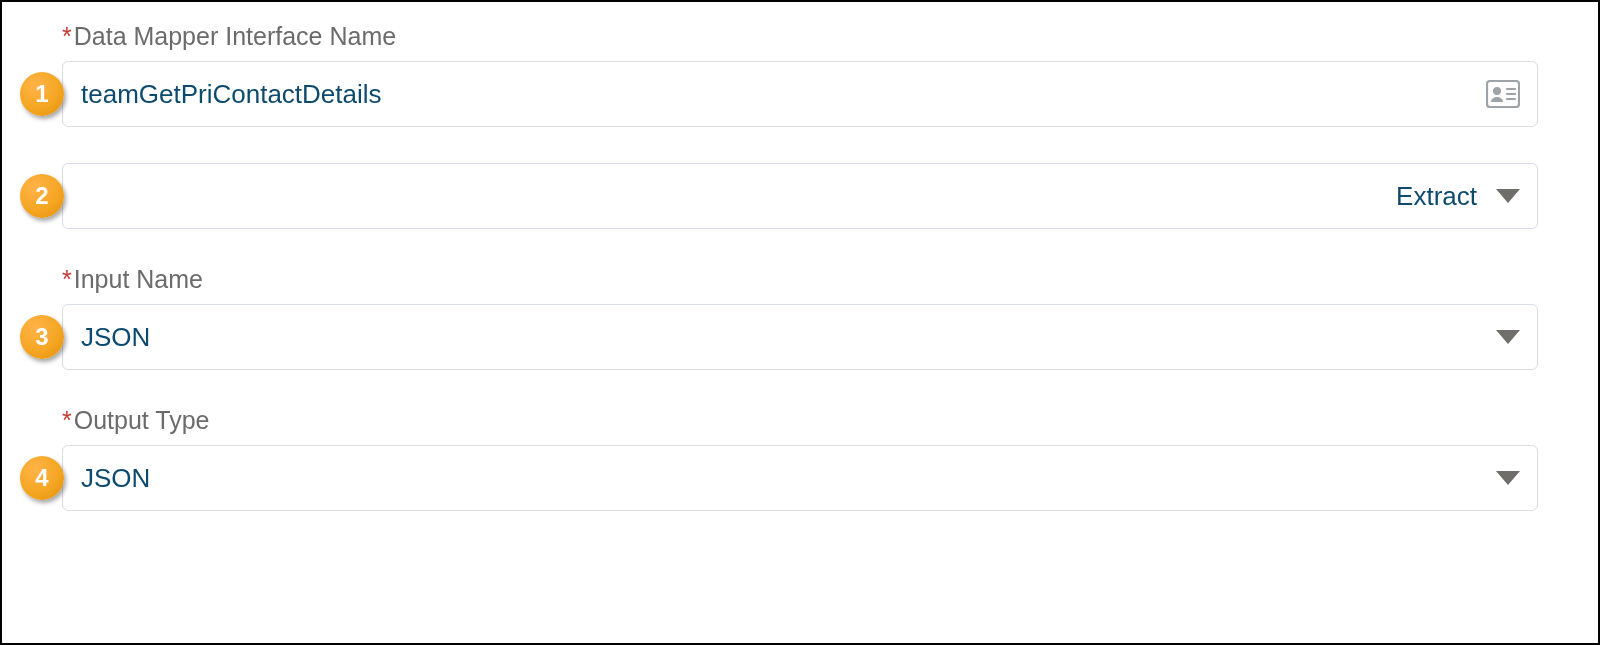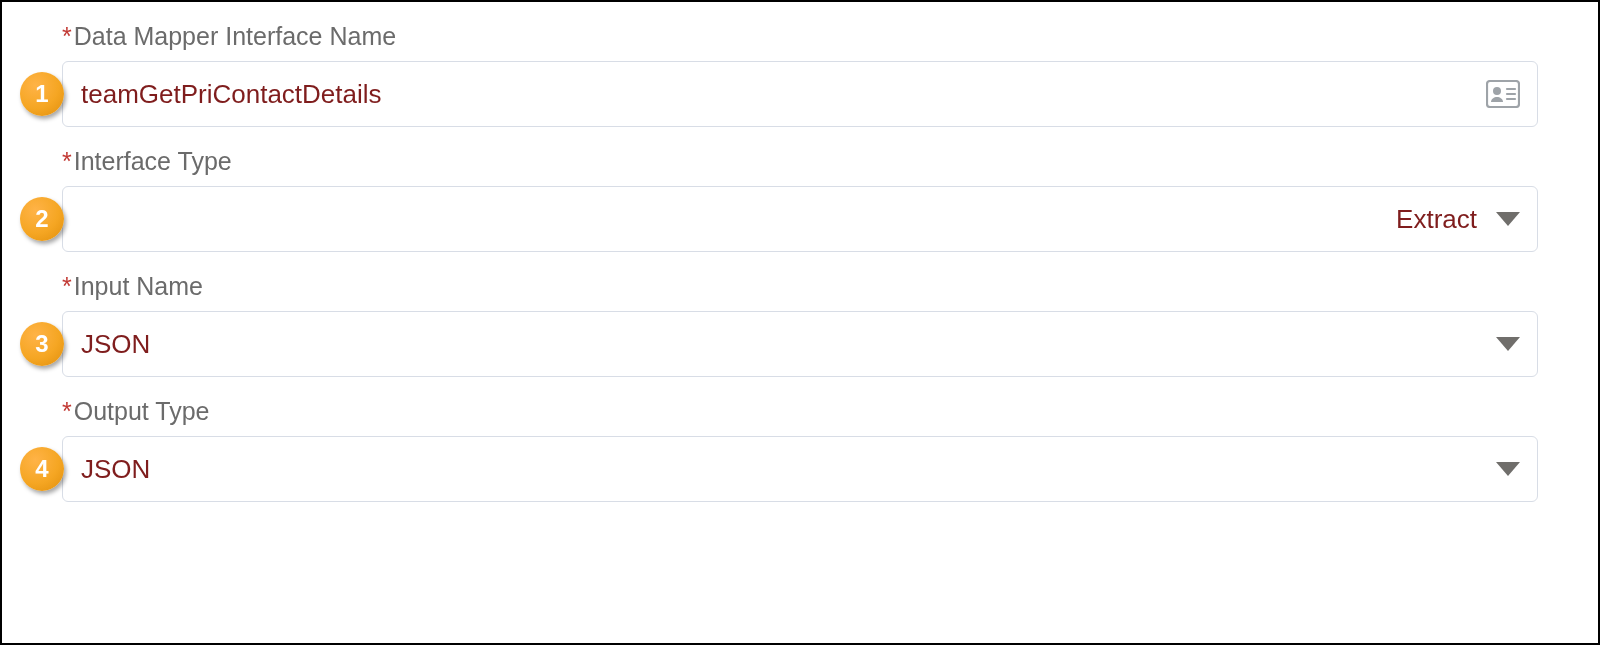--- a/index.html
+++ b/index.html
@@ -9,21 +9,21 @@
     padding: 0;
   }
   .frame {
     width: 1600px;
     height: 645px;
     border: 2px solid #000;
     padding: 20px 60px 20px 60px;
     position: relative;
   }
   .field-group {
-    margin-bottom: 20px;
+    margin-bottom: 36px;
     position: relative;
   }
   .field-label {
     font-size: 25px;
     color: #6b6b6b;
     font-weight: 400;
     margin-bottom: 10px;
     display: block;
   }
   .asterisk {
@@ -32,21 +32,21 @@
   }
   .input-wrap {
     position: relative;
   }
   .text-input, .select-input {
     width: 100%;
     height: 66px;
     border: 1px solid #d8dde6;
     border-radius: 6px;
     font-size: 26px;
-    color: #7f1d1d;
+    color: #0c4a6e;
     padding: 0 60px 0 18px;
     background: #fff;
     outline: none;
     font-family: inherit;
   }
   .select-input {
     appearance: none;
     -webkit-appearance: none;
     cursor: pointer;
   }
@@ -106,23 +106,20 @@
           <path d="M5 22c0-3 3-5 6-5s6 2 6 5" fill="#9EA3A8"></path>
           <line x1="21" y1="9" x2="29" y2="9" stroke="#9EA3A8" stroke-width="2.2" stroke-linecap="round"></line>
           <line x1="21" y1="14" x2="29" y2="14" stroke="#9EA3A8" stroke-width="2.2" stroke-linecap="round"></line>
           <line x1="21" y1="19" x2="29" y2="19" stroke="#9EA3A8" stroke-width="2.2" stroke-linecap="round"></line>
         </svg>
       </span>
     </div>
   </div>
 
   <div class="field-group">
-    <label class="field-label">
-      <span class="asterisk">*</span><span>Interface Type</span>
-    </label>
     <div class="input-wrap">
       <div class="badge" style="top:11px">
           <span>2</span>
         </div>
       <div class="select-input" style="display:flex;align-items:center;justify-content:flex-end;">
           <span>Extract</span>
         </div>
       <span class="input-icon-right">
           <div class="chevron"></div>
         </span>

